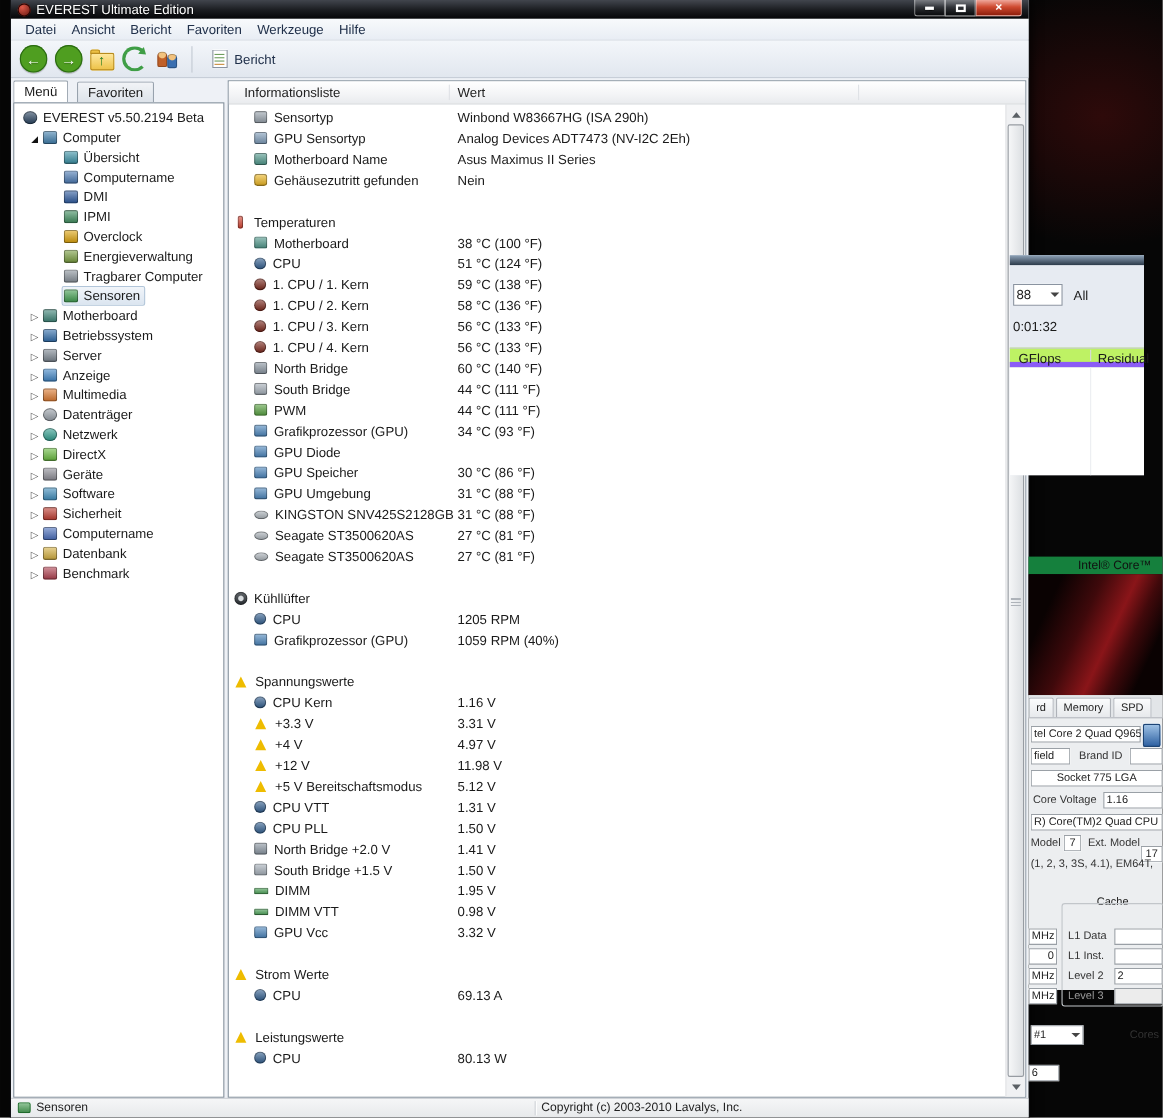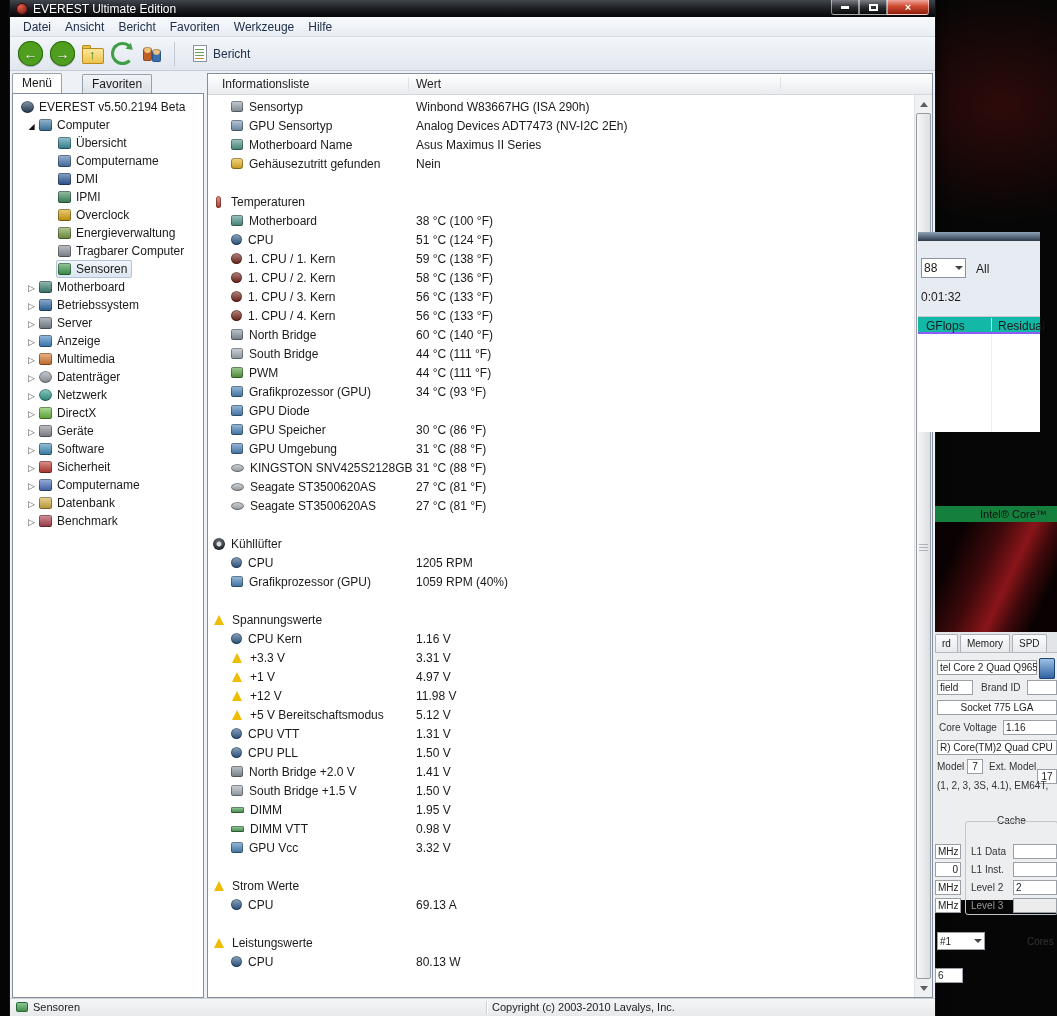--- a/index.html
+++ b/index.html
@@ -56,21 +56,21 @@
        background:radial-gradient(circle at 50% 18%,#f2c27d 0 3px,#3a6fb0 4px);box-shadow:inset 0 0 0 1px rgba(0,0,0,.25)}
   .tbsep{width:1px;height:24px;background:#c2c9d2;margin:0 3px}
   .bericht{display:flex;align-items:center;gap:6px;padding:4px 8px;color:#20304a}
   .rpt{width:14px;height:17px;background:#fff;box-shadow:inset 0 0 0 1px #8a93a0;position:relative}
   .rpt::before{content:"";position:absolute;left:2px;top:4px;width:9px;height:1px;background:#6f9e5f;
        box-shadow:0 3px 0 #6f9e5f,0 6px 0 #6f9e5f,0 9px 0 #c88a3a}
 
   .content{flex:1;display:flex;min-height:0;padding:2px 2px 0 2px}
   .sidebar{width:192px;flex:0 0 192px;display:flex;flex-direction:column;margin-right:3px}
   .tabs{flex:0 0 19px;display:flex;align-items:flex-end}
-  .tab{padding:2px 9px;border:1px solid #98a2ad;border-bottom:none;border-radius:2px 2px 0 0;margin-right:20px;
+  .tab{padding:2px 9px;border:1px solid #98a2ad;border-bottom:none;border-radius:2px 2px 0 0;margin-right:8px;
        background:linear-gradient(#f2f4f7,#dde3ea);white-space:nowrap}
   .tab.active{background:#fff;padding-bottom:3px}
   .tree{flex:1;background:#fff;border:1px solid #828f9c;overflow:hidden;padding-top:4px}
   .ti{height:18px;display:flex;align-items:center;white-space:nowrap}
   .t0{padding-left:6px}.t1{padding-left:13px}.t2{padding-left:43px}
   .arr{width:11px;flex:0 0 11px;text-align:center;line-height:1}
   .arr.c::before{content:"▷";font-size:9px;color:#555}
   .arr.e::before{content:"◢";font-size:8px;color:#111}
   .wrap{display:inline-flex;align-items:center;padding:1px 4px 1px 1px;border:1px solid transparent;border-radius:2px}
   .ti.selected .wrap{background:linear-gradient(#f1f5fa,#dbe5f0);border-color:#b1c5d9}
@@ -139,22 +139,22 @@
 
   
   .linx{position:absolute;left:918px;top:232px;width:122px;height:200px;background:#e7ebf2}
   .linx .glass{position:absolute;left:0;top:0;right:0;height:9px;background:linear-gradient(#8fa3b8,#2c3a4a)}
   .lcombo{position:absolute;left:3px;top:26px;width:45px;height:20px;background:#fff;
           box-shadow:inset 0 0 0 1px #8a93a0;display:flex;align-items:center;justify-content:space-between;
           padding:0 3px;box-sizing:border-box}
   .dar::before{content:"";display:block;border:4px solid transparent;border-top:4px solid #444;margin-top:4px}
   .lall{position:absolute;left:58px;top:30px}
   .ltime{position:absolute;left:3px;top:58px}
-  .lhead{position:absolute;left:0;top:84px;right:0;height:18px;background:#14b8a6;
-         border-top:1px solid #c6cad0;border-bottom:2px solid #8b5cf6;box-sizing:border-box}
+  .lhead{position:absolute;left:0;top:84px;right:0;height:18px;background:#bef264;
+         border-top:1px solid #c6cad0;border-bottom:5px solid #8b5cf6;box-sizing:border-box}
   .lh1{position:absolute;left:8px;top:2px}.lh2{position:absolute;left:80px;top:2px}
   .lhsep{position:absolute;left:73px;top:1px;bottom:1px;width:1px;background:#d7dade}
   .llist{position:absolute;left:0;top:102px;right:0;bottom:0;background:#fff}
   .llist::before{content:"";position:absolute;left:73px;top:0;bottom:0;width:1px;background:#eceef1}
 
   .banner{position:absolute;left:935px;top:506px;width:122px;height:16px;background:#15803d;
           color:#111;font-size:11px;line-height:16px;padding-left:45px;box-sizing:border-box;white-space:nowrap;overflow:hidden}
   .redzone{position:absolute;left:935px;top:522px;width:122px;height:110px;
           background:linear-gradient(115deg,#0a0202 18%,#3f090b 40%,#8a1519 58%,#41090b 70%,#0a0202 84%)}
 
@@ -589,21 +589,21 @@
           <div class="lr">
               <span class="lcell">
                 <i class="ic ic-volt"></i>
                 <span>+3.3 V</span>
               </span>
               <span class="lv">3.31 V</span>
             </div>
           <div class="lr">
               <span class="lcell">
                 <i class="ic ic-volt"></i>
-                <span>+1 V</span>
+                <span>+4 V</span>
               </span>
               <span class="lv">4.97 V</span>
             </div>
           <div class="lr">
               <span class="lcell">
                 <i class="ic ic-volt"></i>
                 <span>+12 V</span>
               </span>
               <span class="lv">11.98 V</span>
             </div>

